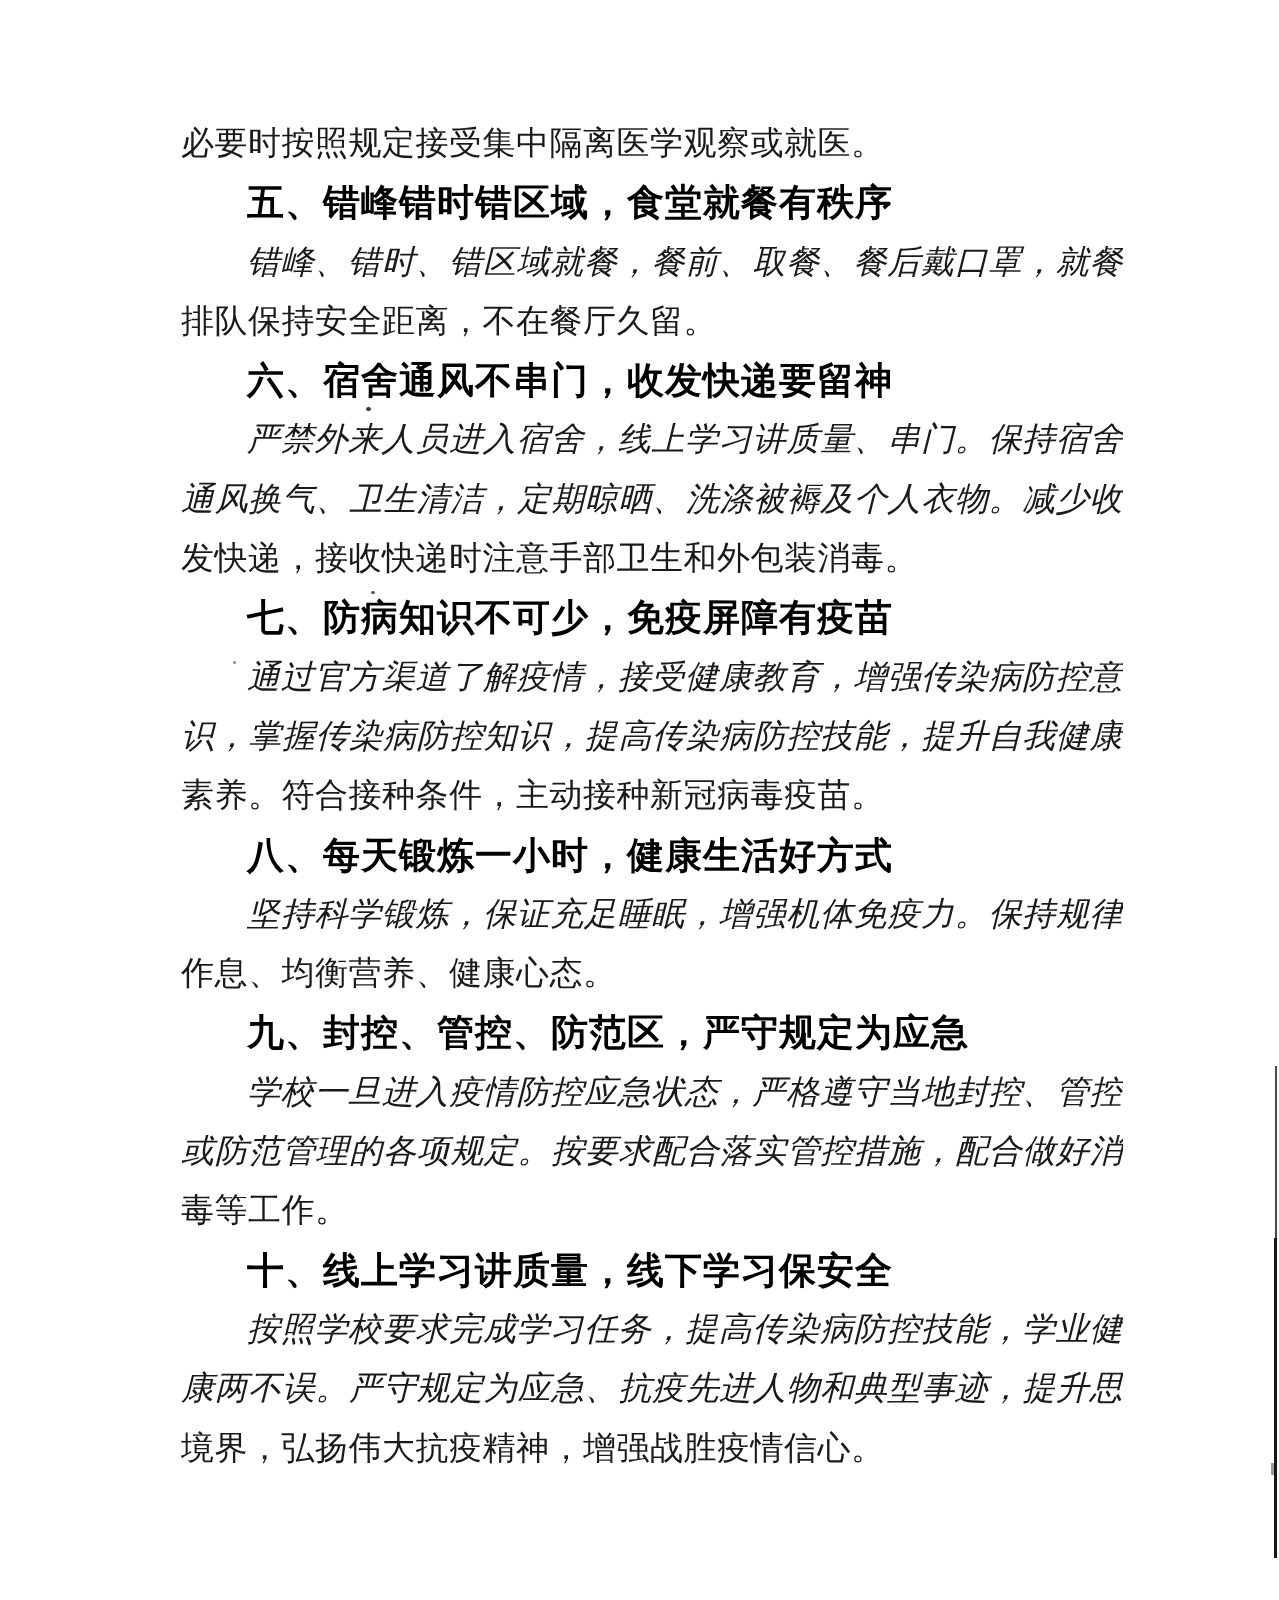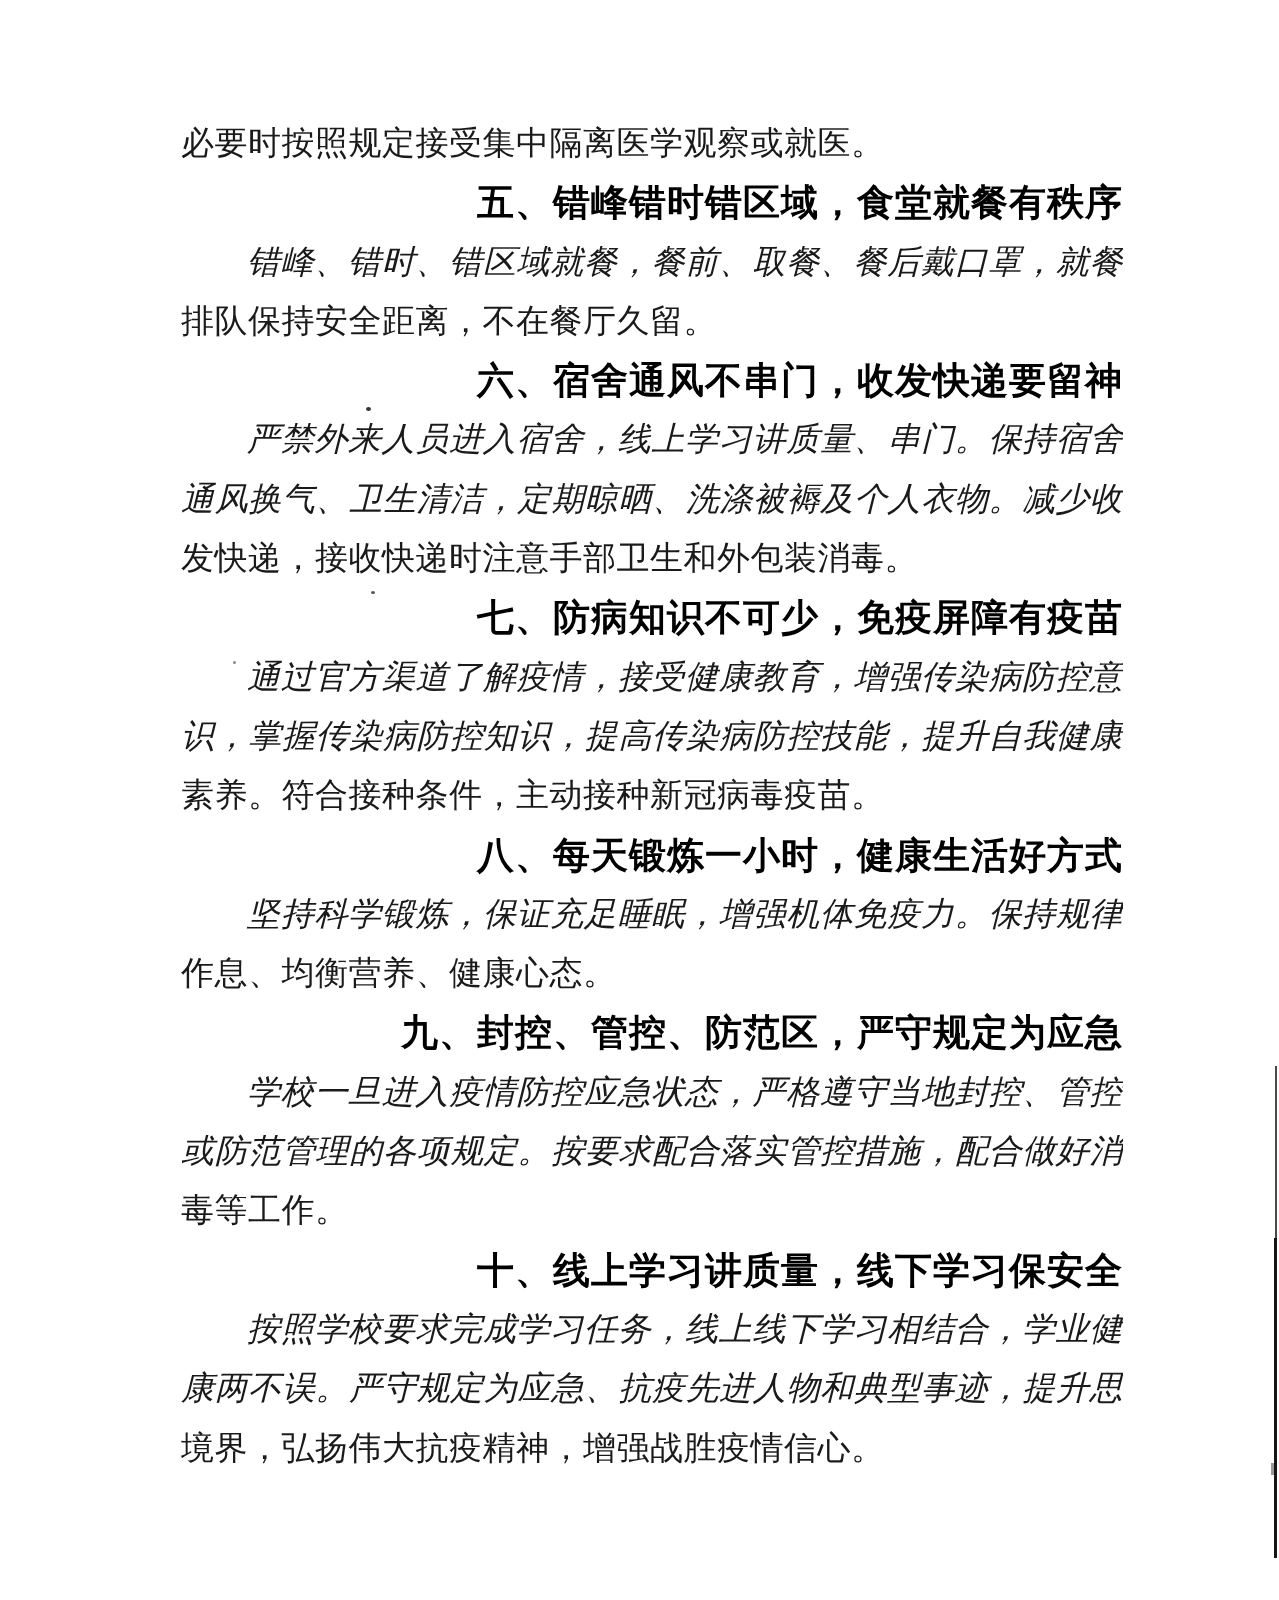--- a/index.html
+++ b/index.html
@@ -24,21 +24,21 @@
     width: 942px;
     color: var(--text);
   }
   .line {
     height: 59.3px;
     line-height: 59.3px;
     font-size: 33px;
     white-space: nowrap;
     letter-spacing: 0.5px;
   }
-  .line.indent { padding-left: 66px; text-align: right; }
+  .line.indent { padding-left: 66px; }
   .line.justify {
     white-space: normal;
     text-align: justify;
     text-align-last: justify;
     text-justify: inter-character;
     overflow: hidden;
     font-style: italic;
   }
   .line.heading {
     font-family: "Liberation Sans", "DejaVu Sans", sans-serif;
@@ -80,21 +80,21 @@
       <div class="line body justify">识，掌握传染病防控知识，提高传染病防控技能，提升自我健康</div>
       <div class="line body">素养。符合接种条件，主动接种新冠病毒疫苗。</div>
       <div class="line heading indent">八、每天锻炼一小时，健康生活好方式</div>
       <div class="line body indent justify">坚持科学锻炼，保证充足睡眠，增强机体免疫力。保持规律</div>
       <div class="line body">作息、均衡营养、健康心态。</div>
       <div class="line heading indent">九、封控、管控、防范区，严守规定为应急</div>
       <div class="line body indent justify">学校一旦进入疫情防控应急状态，严格遵守当地封控、管控</div>
       <div class="line body justify">或防范管理的各项规定。按要求配合落实管控措施，配合做好消</div>
       <div class="line body">毒等工作。</div>
       <div class="line heading indent">十、线上学习讲质量，线下学习保安全</div>
-      <div class="line body indent justify">按照学校要求完成学习任务，线上线下学习相结合，学业健</div>
+      <div class="line body indent justify">按照学校要求完成学习任务，提高传染病防控技能，学业健</div>
       <div class="line body justify">康两不误。严守规定为应急、抗疫先进人物和典型事迹，提升思想</div>
       <div class="line body">境界，弘扬伟大抗疫精神，增强战胜疫情信心。</div>
     </div>
 
   <div class="artifact vline-top"></div>
   <div class="artifact vline-bottom"></div>
   <div class="artifact dot1"></div>
   <div class="artifact dot2"></div>
   <div class="artifact dot3"></div>
   <div class="artifact speck1"></div>

